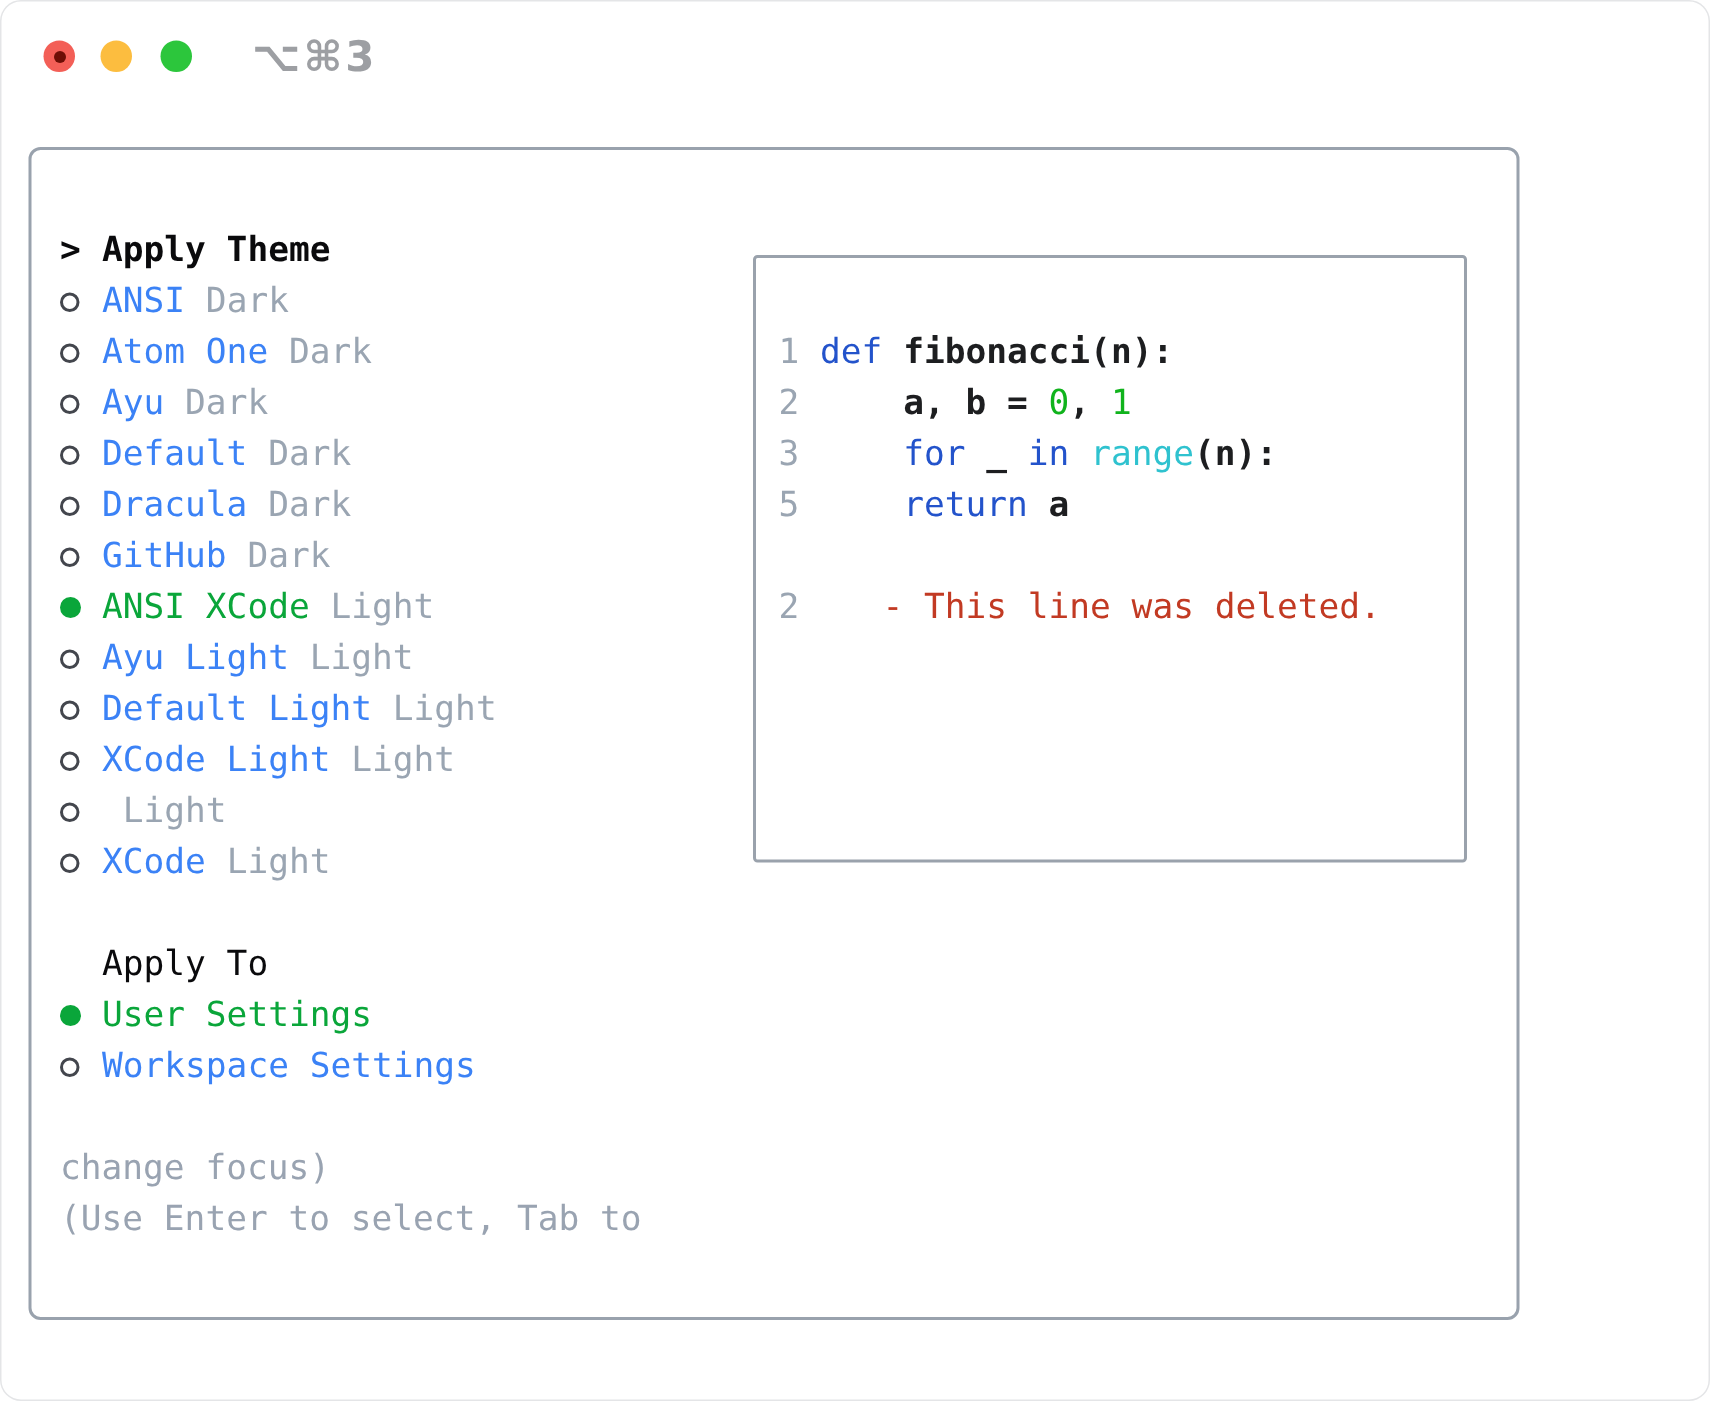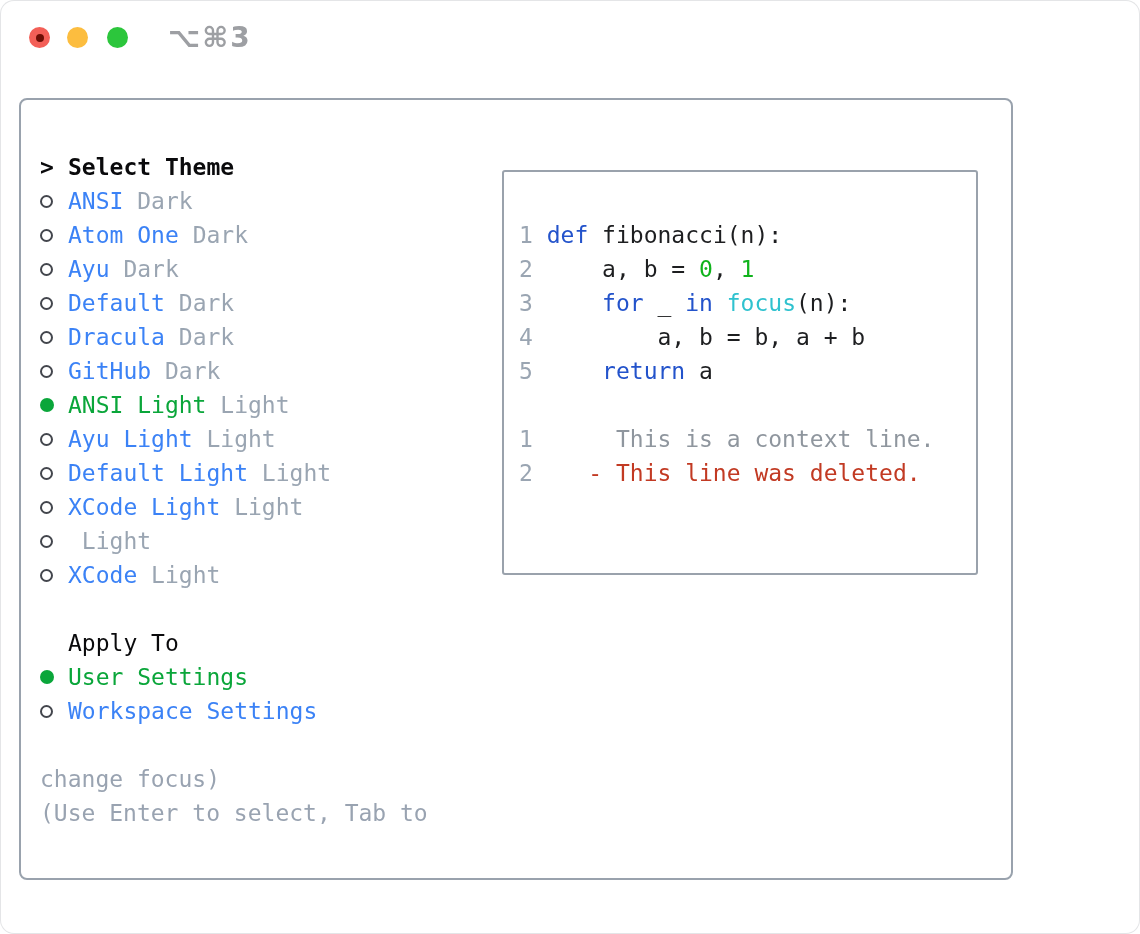--- a/index.html
+++ b/index.html
@@ -46,21 +46,21 @@
   .help    { color:#99a3b1; }
   .spacer  { height:34px; }
   
   .preview-box {
     margin-top:20px; width:476px; height:405px;
     border:2px solid #9aa2ac; border-radius:3px; background:#fff;
     padding:46px 0 0 15px; overflow:hidden;
   }
   .cl { height:34px; white-space:pre; font-size:23px; line-height:34px; }
   .s-num   { color:#9aa5b2; }
-  .s-plain { color:#1d1e20; }
+  .s-plain { color:#1d1e20;font-weight:bold; }
   .s-kw    { color:#2353cb; }
   .s-lit   { color:#10b31c; }
   .s-fn    { color:#2fc2cf; }
   .s-ctx   { color:#8f969e; }
   .s-del   { color:#c23a23; }
   .s-add   { color:#00bd22; }
 </style>
 </head>
 <body>
 
@@ -71,30 +71,30 @@
     </span>
     <span class="tl yellow"></span>
     <span class="tl green"></span>
     <span class="shortcut">⌥⌘3</span>
   </div>
 
   <div class="panel">
 
     <div class="leftcol">
       <div class="line header">
-        <span class="prefix">&gt;</span><span>Select Theme</span>
+        <span class="prefix">&gt;</span><span>Apply Theme</span>
       </div>
       <div id="theme-list">
           <div class="line"><span class="radio"></span><span class="tname">ANSI</span><span class="variant"> Dark</span></div>
           <div class="line"><span class="radio"></span><span class="tname">Atom One</span><span class="variant"> Dark</span></div>
           <div class="line"><span class="radio"></span><span class="tname">Ayu</span><span class="variant"> Dark</span></div>
           <div class="line"><span class="radio"></span><span class="tname">Default</span><span class="variant"> Dark</span></div>
           <div class="line"><span class="radio"></span><span class="tname">Dracula</span><span class="variant"> Dark</span></div>
           <div class="line"><span class="radio"></span><span class="tname">GitHub</span><span class="variant"> Dark</span></div>
-          <div class="line"><span class="radio sel"></span><span class="tname selname">ANSI Light</span><span class="variant"> Light</span></div>
+          <div class="line"><span class="radio sel"></span><span class="tname selname">ANSI XCode</span><span class="variant"> Light</span></div>
           <div class="line"><span class="radio"></span><span class="tname">Ayu Light</span><span class="variant"> Light</span></div>
           <div class="line"><span class="radio"></span><span class="tname">Default Light</span><span class="variant"> Light</span></div>
           <div class="line"><span class="radio"></span><span class="tname">XCode Light</span><span class="variant"> Light</span></div>
           <div class="line"><span class="radio"></span><span class="variant"> Light</span></div>
           <div class="line"><span class="radio"></span><span class="tname">XCode</span><span class="variant"> Light</span></div>
         </div>
       <div class="line spacer"></div>
       <div class="line applyto">Apply To</div>
       <div id="target-list">
           <div class="line"><span class="radio sel"></span><span class="tname selname">User Settings</span></div>
@@ -103,24 +103,22 @@
       <div class="line spacer"></div>
       <div class="line help">change focus)</div>
       <div class="line help">(Use Enter to select, Tab to</div>
     </div>
 
     <div class="rightcol">
       <div class="preview-box">
         <div id="code">
             <div class="cl"><span class="s-num">1</span><span class="s-plain"> </span><span class="s-kw">def</span><span class="s-plain"> fibonacci(n):</span></div>
             <div class="cl"><span class="s-num">2</span><span class="s-plain">     a, b = </span><span class="s-lit">0</span><span class="s-plain">, </span><span class="s-lit">1</span></div>
-            <div class="cl"><span class="s-num">3</span><span class="s-plain">     </span><span class="s-kw">for</span><span class="s-plain"> _ </span><span class="s-kw">in</span><span class="s-plain"> </span><span class="s-fn">focus</span><span class="s-plain">(n):</span></div>
-            <div class="cl"><span class="s-num">4</span><span class="s-plain">         a, b = b, a + b</span></div>
+            <div class="cl"><span class="s-num">3</span><span class="s-plain">     </span><span class="s-kw">for</span><span class="s-plain"> _ </span><span class="s-kw">in</span><span class="s-plain"> </span><span class="s-fn">range</span><span class="s-plain">(n):</span></div>
             <div class="cl"><span class="s-num">5</span><span class="s-plain">     </span><span class="s-kw">return</span><span class="s-plain"> a</span></div>
             <div class="cl"></div>
-            <div class="cl"><span class="s-num">1</span><span class="s-plain">      </span><span class="s-ctx">This is a context line.</span></div>
             <div class="cl"><span class="s-num">2</span><span class="s-plain">    </span><span class="s-del">- This line was deleted.</span></div>
           </div>
       </div>
     </div>
 
   </div>
 </div>
 
 </body></html>

